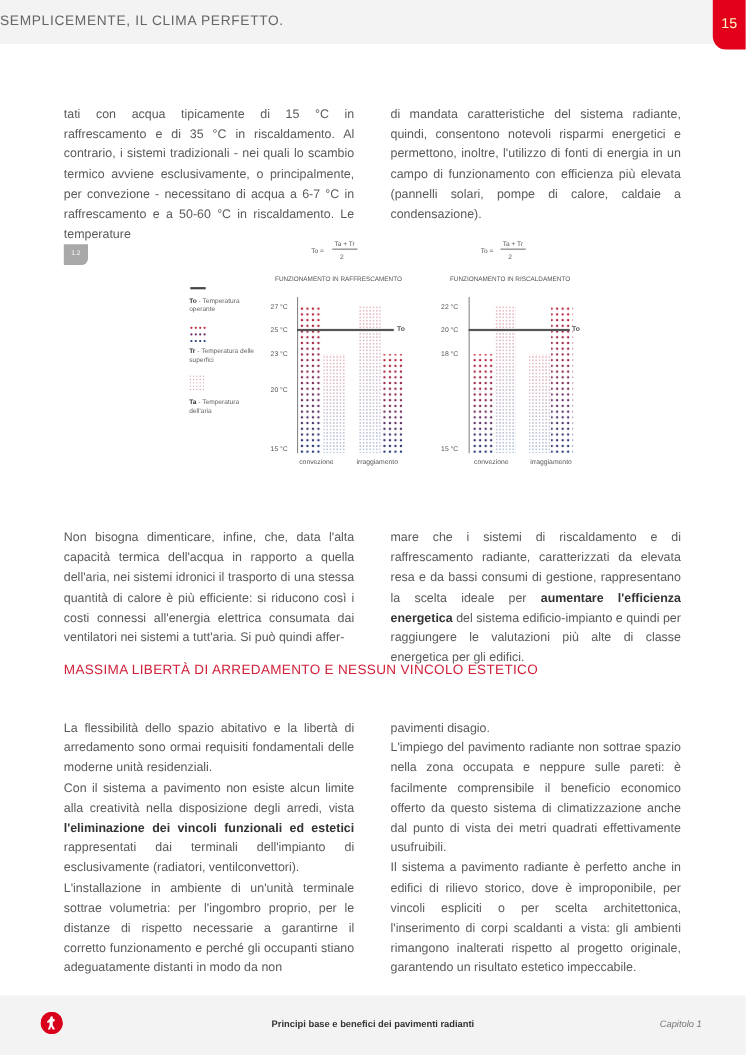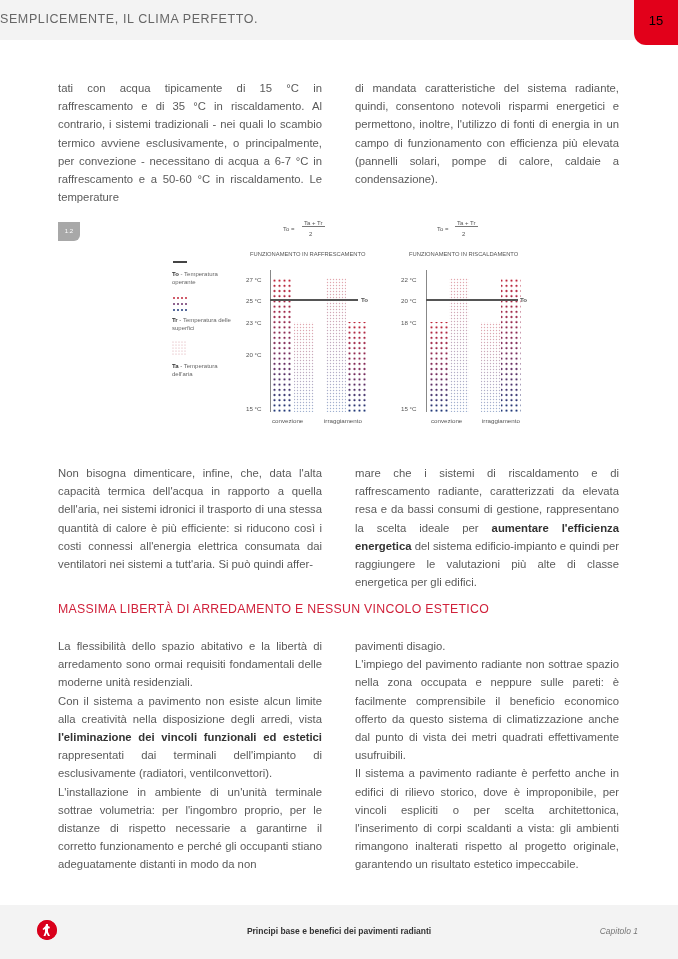--- a/index.html
+++ b/index.html
@@ -2,26 +2,26 @@
 <html><head>
 <meta charset="utf-8">
 <style>
   * { box-sizing: border-box; margin: 0; padding: 0; }
   html, body { width: 678px; height: 959px; background: #ffffff; overflow: hidden; }
   body { position: relative; font-family: "DejaVu Sans", sans-serif; color: #5a5a5a; }
 
   .header-bar { position: absolute; left: 0; top: 0; width: 678px; height: 40px; background: #f3f3f3; }
   .header-title { position: absolute; left: 0; width: 678px; top: 12px; text-align: left;
     font-family: "Liberation Sans", sans-serif; font-size: 12.5px; letter-spacing: 0.6px; color: #666; }
-  .page-tab { position: absolute; right: 0; top: 0; width: 44px; height: 45px; background: #e2001a;
-    border-bottom-left-radius: 12px; color: #000000; font-family: "Liberation Sans", sans-serif;
+  .page-tab { position: absolute; right: 0; top: 0; width: 30px; height: 45px; background: #e2001a;
+    border-bottom-left-radius: 12px; color: #fef9c3; font-family: "Liberation Sans", sans-serif;
     font-size: 13px; text-align: center; padding-top: 13px; }
 
   .col { position: absolute; font-family: "Liberation Sans", sans-serif; font-size: 11.3px;
-    line-height: 18.2px; color: #5a5a5a; text-align: justify; }
+    line-height: 18.2px; color: #5a5a5a; text-align: justify; margin-top: 16px; }
   .col p { text-align: justify; text-align-last: left; }
   .col b { color: #333; font-weight: bold; }
 
   .section-title { position: absolute; left: 58px; top: 602px; font-family: "Liberation Sans", sans-serif;
     font-size: 12.3px; letter-spacing: 0.3px; color: #d0213a; }
 
   
   .fig-badge { position: absolute; left: 58px; top: 222px; width: 22px; height: 19px; background: #a8a8a8;
     border-bottom-right-radius: 6px; color: #fff; font-size: 6px; font-family: "Liberation Sans", sans-serif;
     text-align: center; padding-top: 6px; }

